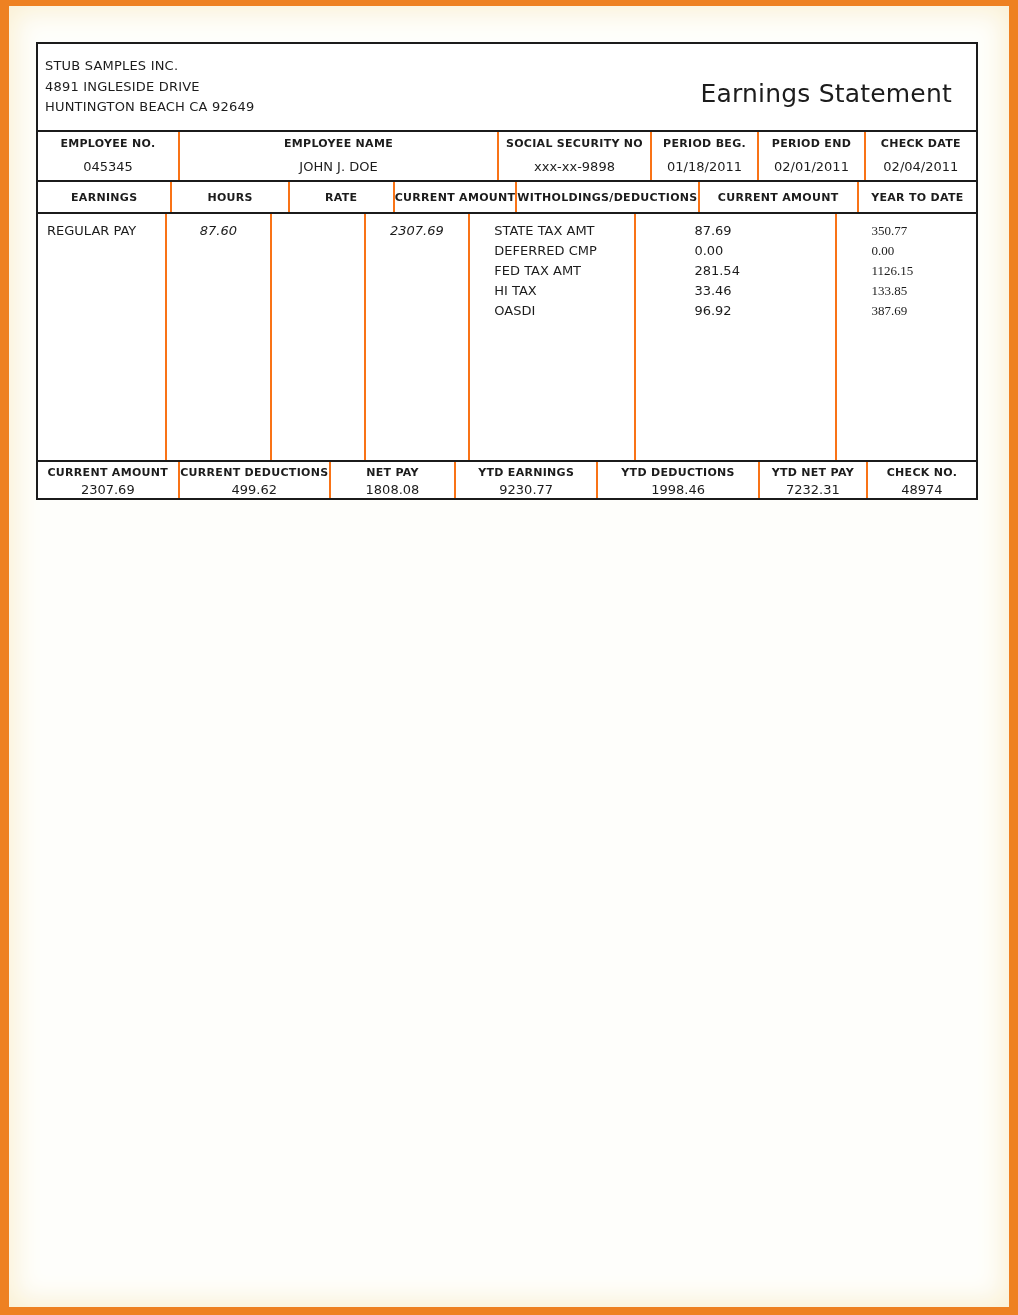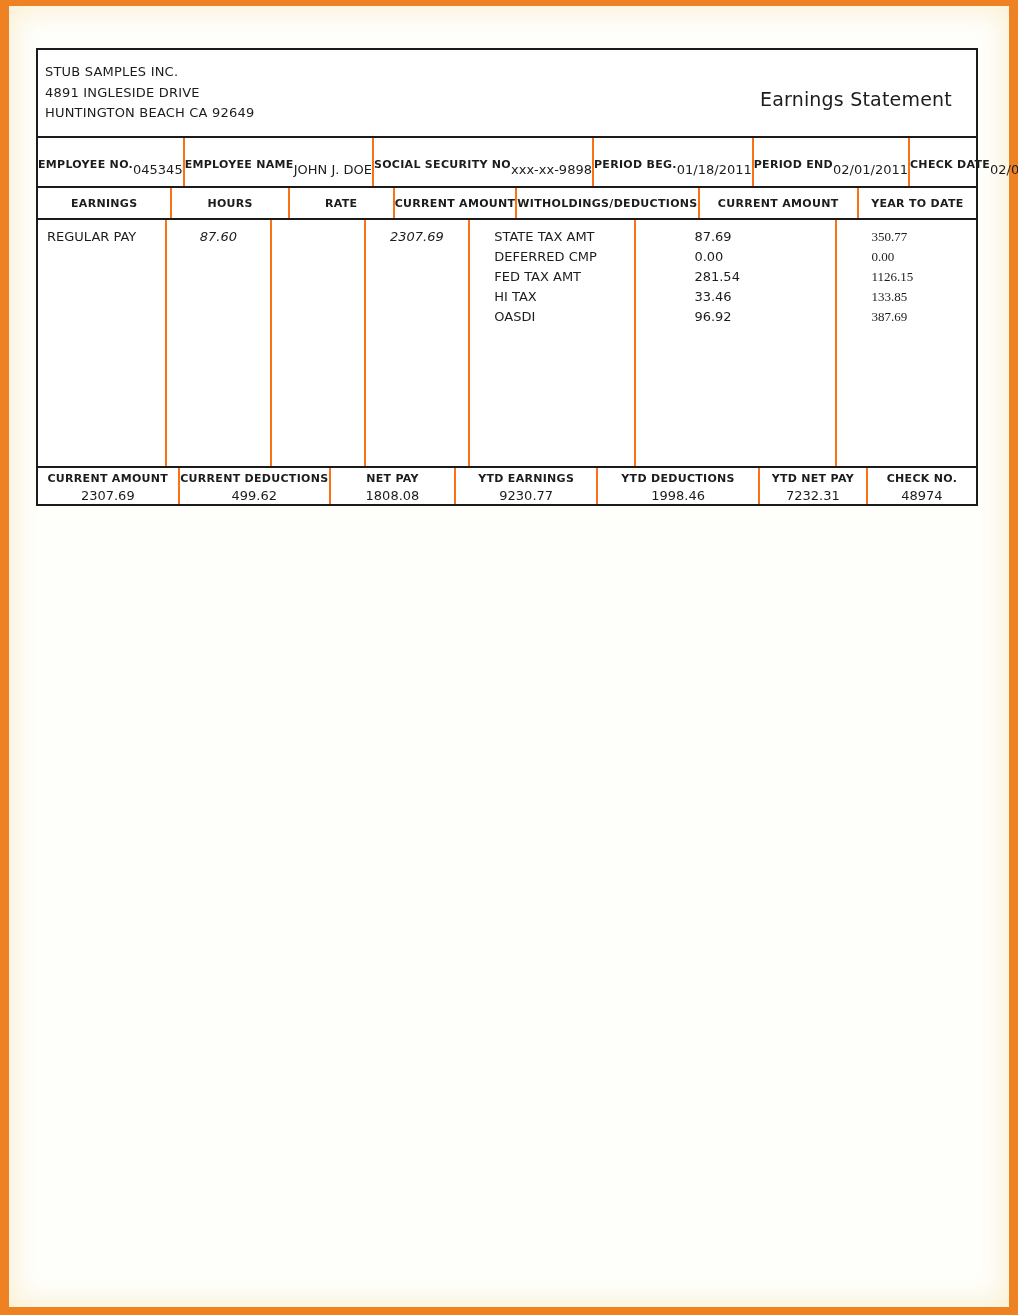--- a/index.html
+++ b/index.html
@@ -11,36 +11,36 @@
     color:#1c1c1c;
   }
   .page {
     position:absolute;
     top:6px; left:9px; right:9px; bottom:8px;
     background:#fefefb;
     box-shadow: inset 0 0 26px 6px #faf0d4;
   }
   .paystub {
     position:absolute;
-    left:27px; top:42px; width:942px;
+    left:27px; top:36px; width:942px;
     border:2px solid #1b1b1b;
     background:#fff;
   }
   .section { display:flex; }
   .section + .section { border-top:2px solid #1b1b1b; }
   .cell + .cell { border-left:2px solid #f97316; }
 
   
   .sec-company { height:86px; justify-content:space-between; }
   .company-block { padding:12px 0 0 7px; font-size:13px; line-height:20.5px; letter-spacing:0.2px; }
-  .doc-title { align-self:center; margin-top:12px; padding-right:24px; font-size:19px; letter-spacing:0.2px; }
+  .doc-title { align-self:center; margin-top:12px; padding-right:24px; font-size:25px; letter-spacing:0.2px; }
 
   
   .sec-emp { height:50px; }
-  .sec-emp .cell { display:flex; flex-direction:row; align-items:center; padding-top:5px; }
+  .sec-emp .cell { display:flex; flex-direction:column; align-items:center; padding-top:5px; }
   .lbl { font-size:11px; font-weight:bold; letter-spacing:0.3px; white-space:nowrap; }
   .val { font-size:13px; margin-top:9px; white-space:nowrap; }
 
   
   .sec-dethead { height:32px; }
   .sec-dethead .cell { display:flex; align-items:center; justify-content:center; }
 
   
   .sec-body { height:248px; }
   .sec-body .cell { padding-top:7px; font-size:13px; line-height:20px; }

